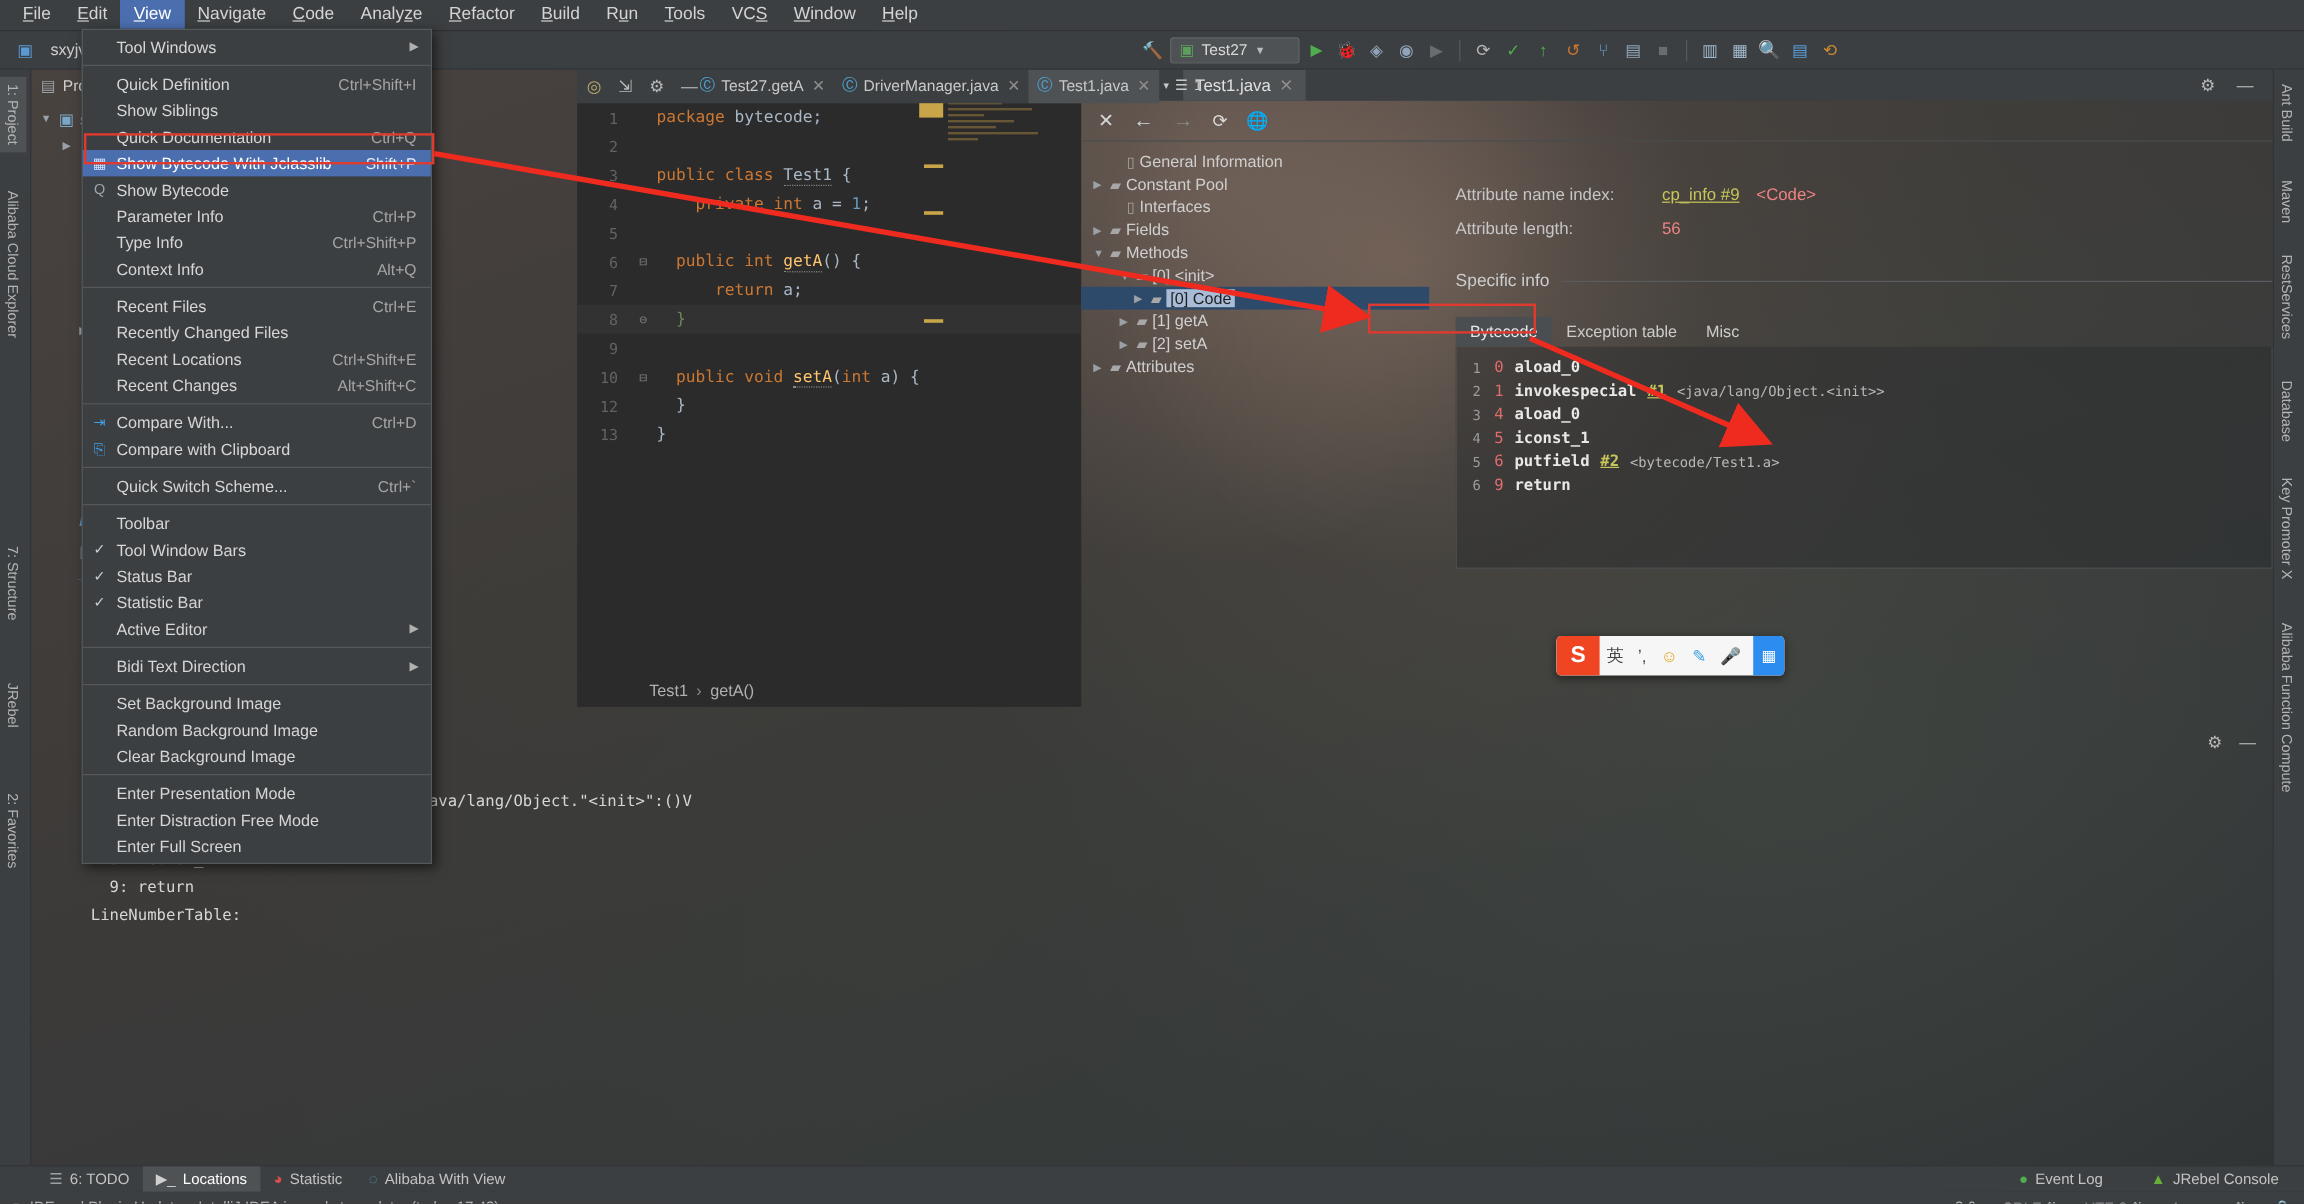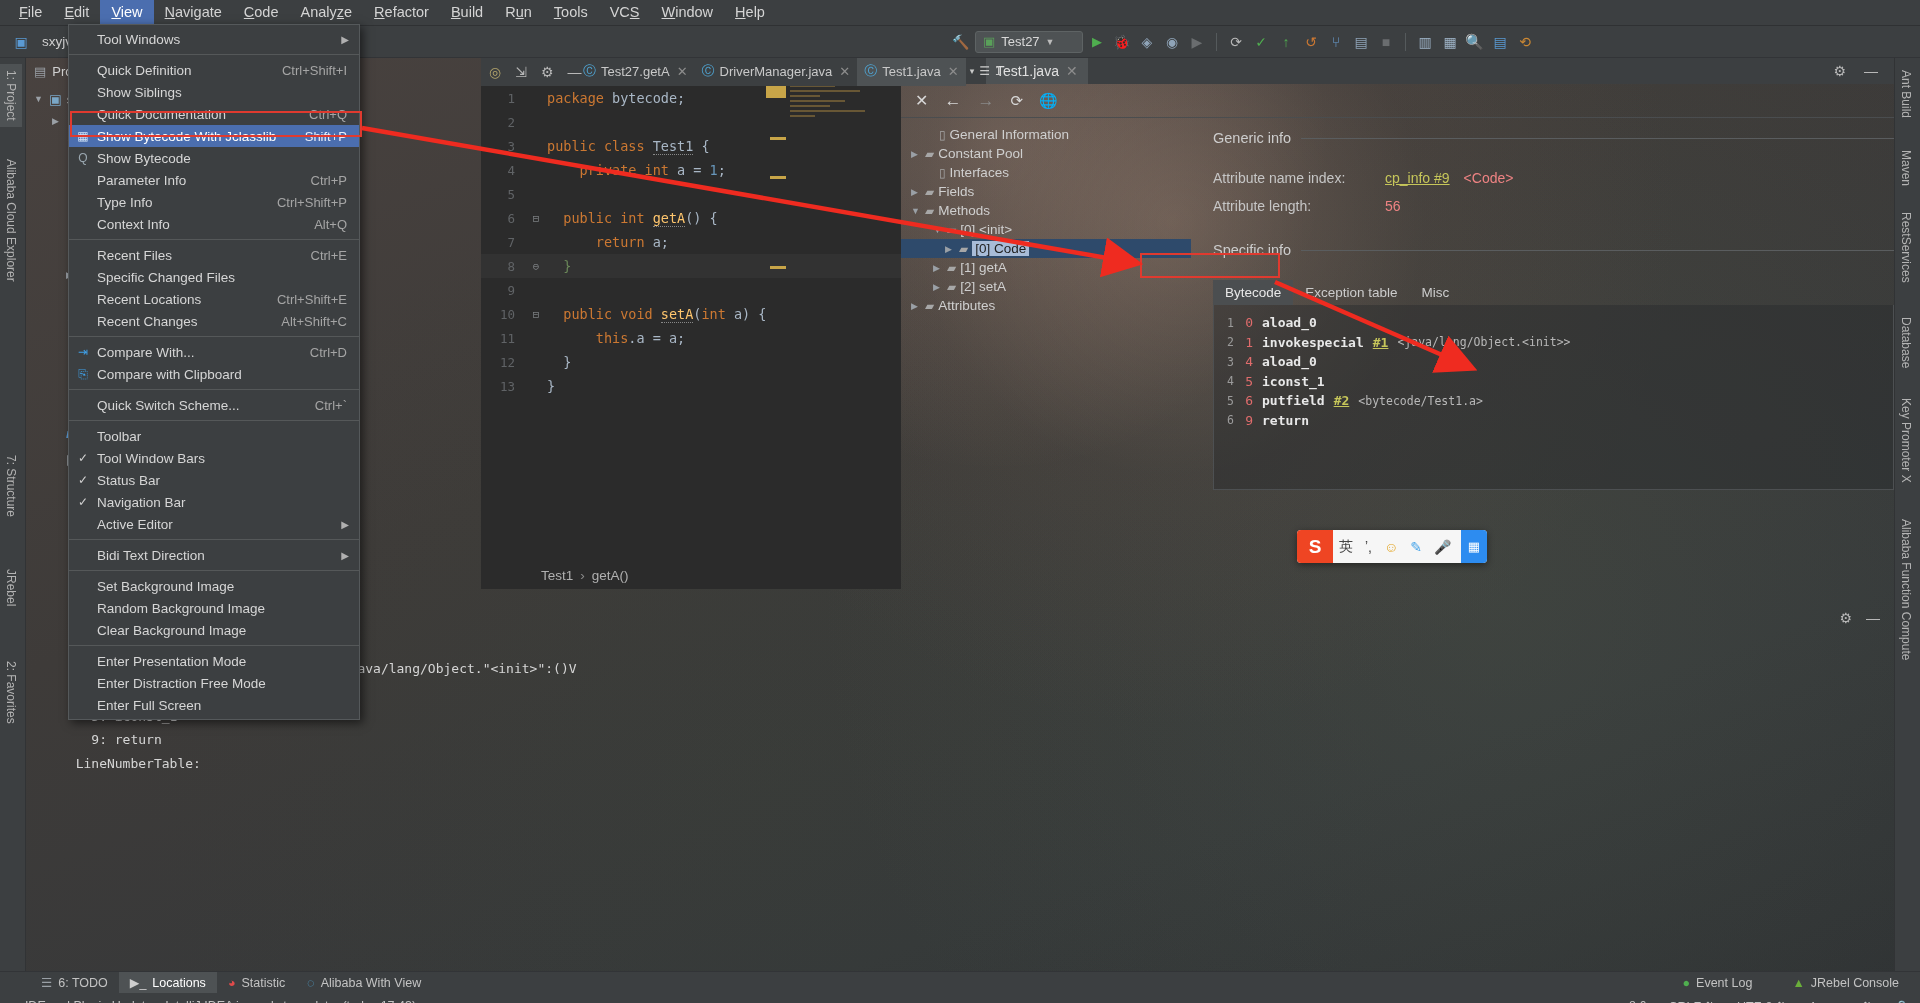--- a/index.html
+++ b/index.html
@@ -393,21 +393,20 @@
     <div class="cl"><span class="gut">1</span><span class="fold"></span><span class="kw">package </span><span class="pln">bytecode</span><span class="pln">;</span></div>
     <div class="cl"><span class="gut">2</span><span class="fold"></span></div>
     <div class="cl"><span class="gut">3</span><span class="fold"></span><span class="kw">public </span><span class="kw">class </span><span class="cls" style="border-bottom:1px dotted #888;">Test1</span><span class="pln"> {</span></div>
     <div class="cl"><span class="gut">4</span><span class="fold"></span><span class="kw">    private </span><span class="kw">int </span><span class="pln">a = </span><span class="num">1</span><span class="pln">;</span></div>
     <div class="cl"><span class="gut">5</span><span class="fold"></span></div>
     <div class="cl"><span class="gut">6</span><span class="fold">⊟</span><span class="kw">  public </span><span class="kw">int </span><span class="fn" style="border-bottom:1px dotted #888;">getA</span><span class="pln">() </span><span class="pln">{</span></div>
     <div class="cl"><span class="gut">7</span><span class="fold"></span><span class="kw">      return </span><span class="pln">a;</span></div>
     <div class="cl" style="background:#323232;"><span class="gut">8</span><span class="fold">⊖</span><span class="pln" style="color:#6a8759;">  }</span></div>
     <div class="cl"><span class="gut">9</span><span class="fold"></span></div>
     <div class="cl"><span class="gut">10</span><span class="fold">⊟</span><span class="kw">  public </span><span class="kw">void </span><span class="fn" style="border-bottom:1px dotted #888;text-align:right;">setA</span><span class="pln">(</span><span class="kw">int </span><span class="pln">a) {</span></div>
-    <div class="cl"><span class="gut">11</span><span class="fold"></span><span class="kw">      this</span><span class="pln">.a = a;</span></div>
     <div class="cl"><span class="gut">12</span><span class="fold"></span><span class="pln">  }</span></div>
     <div class="cl"><span class="gut">13</span><span class="fold"></span><span class="pln">}</span></div>
   </div>
 
   <div class="minimap"></div>
   <div class="minilines">
     <div style="width:60px"></div>
       <div style="width:45px"></div>
       <div style="width:70px"></div>
     <div style="width:30px"></div>
@@ -494,24 +493,20 @@
           <span>[2] setA</span>
         </div>
         <div class="jcl-trow" style="padding-left:10px;height:19px;">
           <span class="arrow">▶</span>
             <span class="folder">▰</span>
           <span>Attributes</span>
         </div>
       </div>
 
       <div class="jcl-detail">
-        <div class="sechead">
-          <span>Generic info</span>
-          <span class="rule"></span>
-        </div>
         <div class="kv" style="margin-top:24px;">
           <span class="k">Attribute name index:</span>
           <span class="v-link">cp_info #9</span>
           <span class="v-red">&lt;Code&gt;</span>
         </div>
         <div class="kv" style="margin-top:12px;">
           <span class="k">Attribute length:</span>
           <span class="v-red" style="margin-left:0;">56</span>
         </div>
         <div class="sechead" style="margin-top:28px;">
@@ -677,21 +672,21 @@
       <span class="sc">Alt+Q</span>
     </div>
     <div class="dsep"></div>
     <div class="drow">
       <span class="ic"></span>
       <span class="lbl">Recent Files</span>
       <span class="sc">Ctrl+E</span>
     </div>
     <div class="drow">
       <span class="ic"></span>
-      <span class="lbl">Specific Changed Files</span>
+      <span class="lbl">Recently Changed Files</span>
       <span class="sc"></span>
     </div>
     <div class="drow">
       <span class="ic"></span>
       <span class="lbl">Recent Locations</span>
       <span class="sc">Ctrl+Shift+E</span>
     </div>
     <div class="drow">
       <span class="ic"></span>
       <span class="lbl">Recent Changes</span>
@@ -722,21 +717,21 @@
     <div class="drow">
       <span class="chk">✓</span>
       <span class="lbl">Tool Window Bars</span>
     </div>
     <div class="drow">
       <span class="chk">✓</span>
       <span class="lbl">Status Bar</span>
     </div>
     <div class="drow">
       <span class="chk">✓</span>
-      <span class="lbl">Navigation Bar</span>
+      <span class="lbl">Statistic Bar</span>
     </div>
     <div class="drow">
       <span class="chk"></span>
       <span class="lbl">Active Editor</span>
       <span class="sub">▶</span>
     </div>
     <div class="dsep"></div>
     <div class="drow">
       <span class="chk"></span>
       <span class="lbl">Bidi Text Direction</span>

